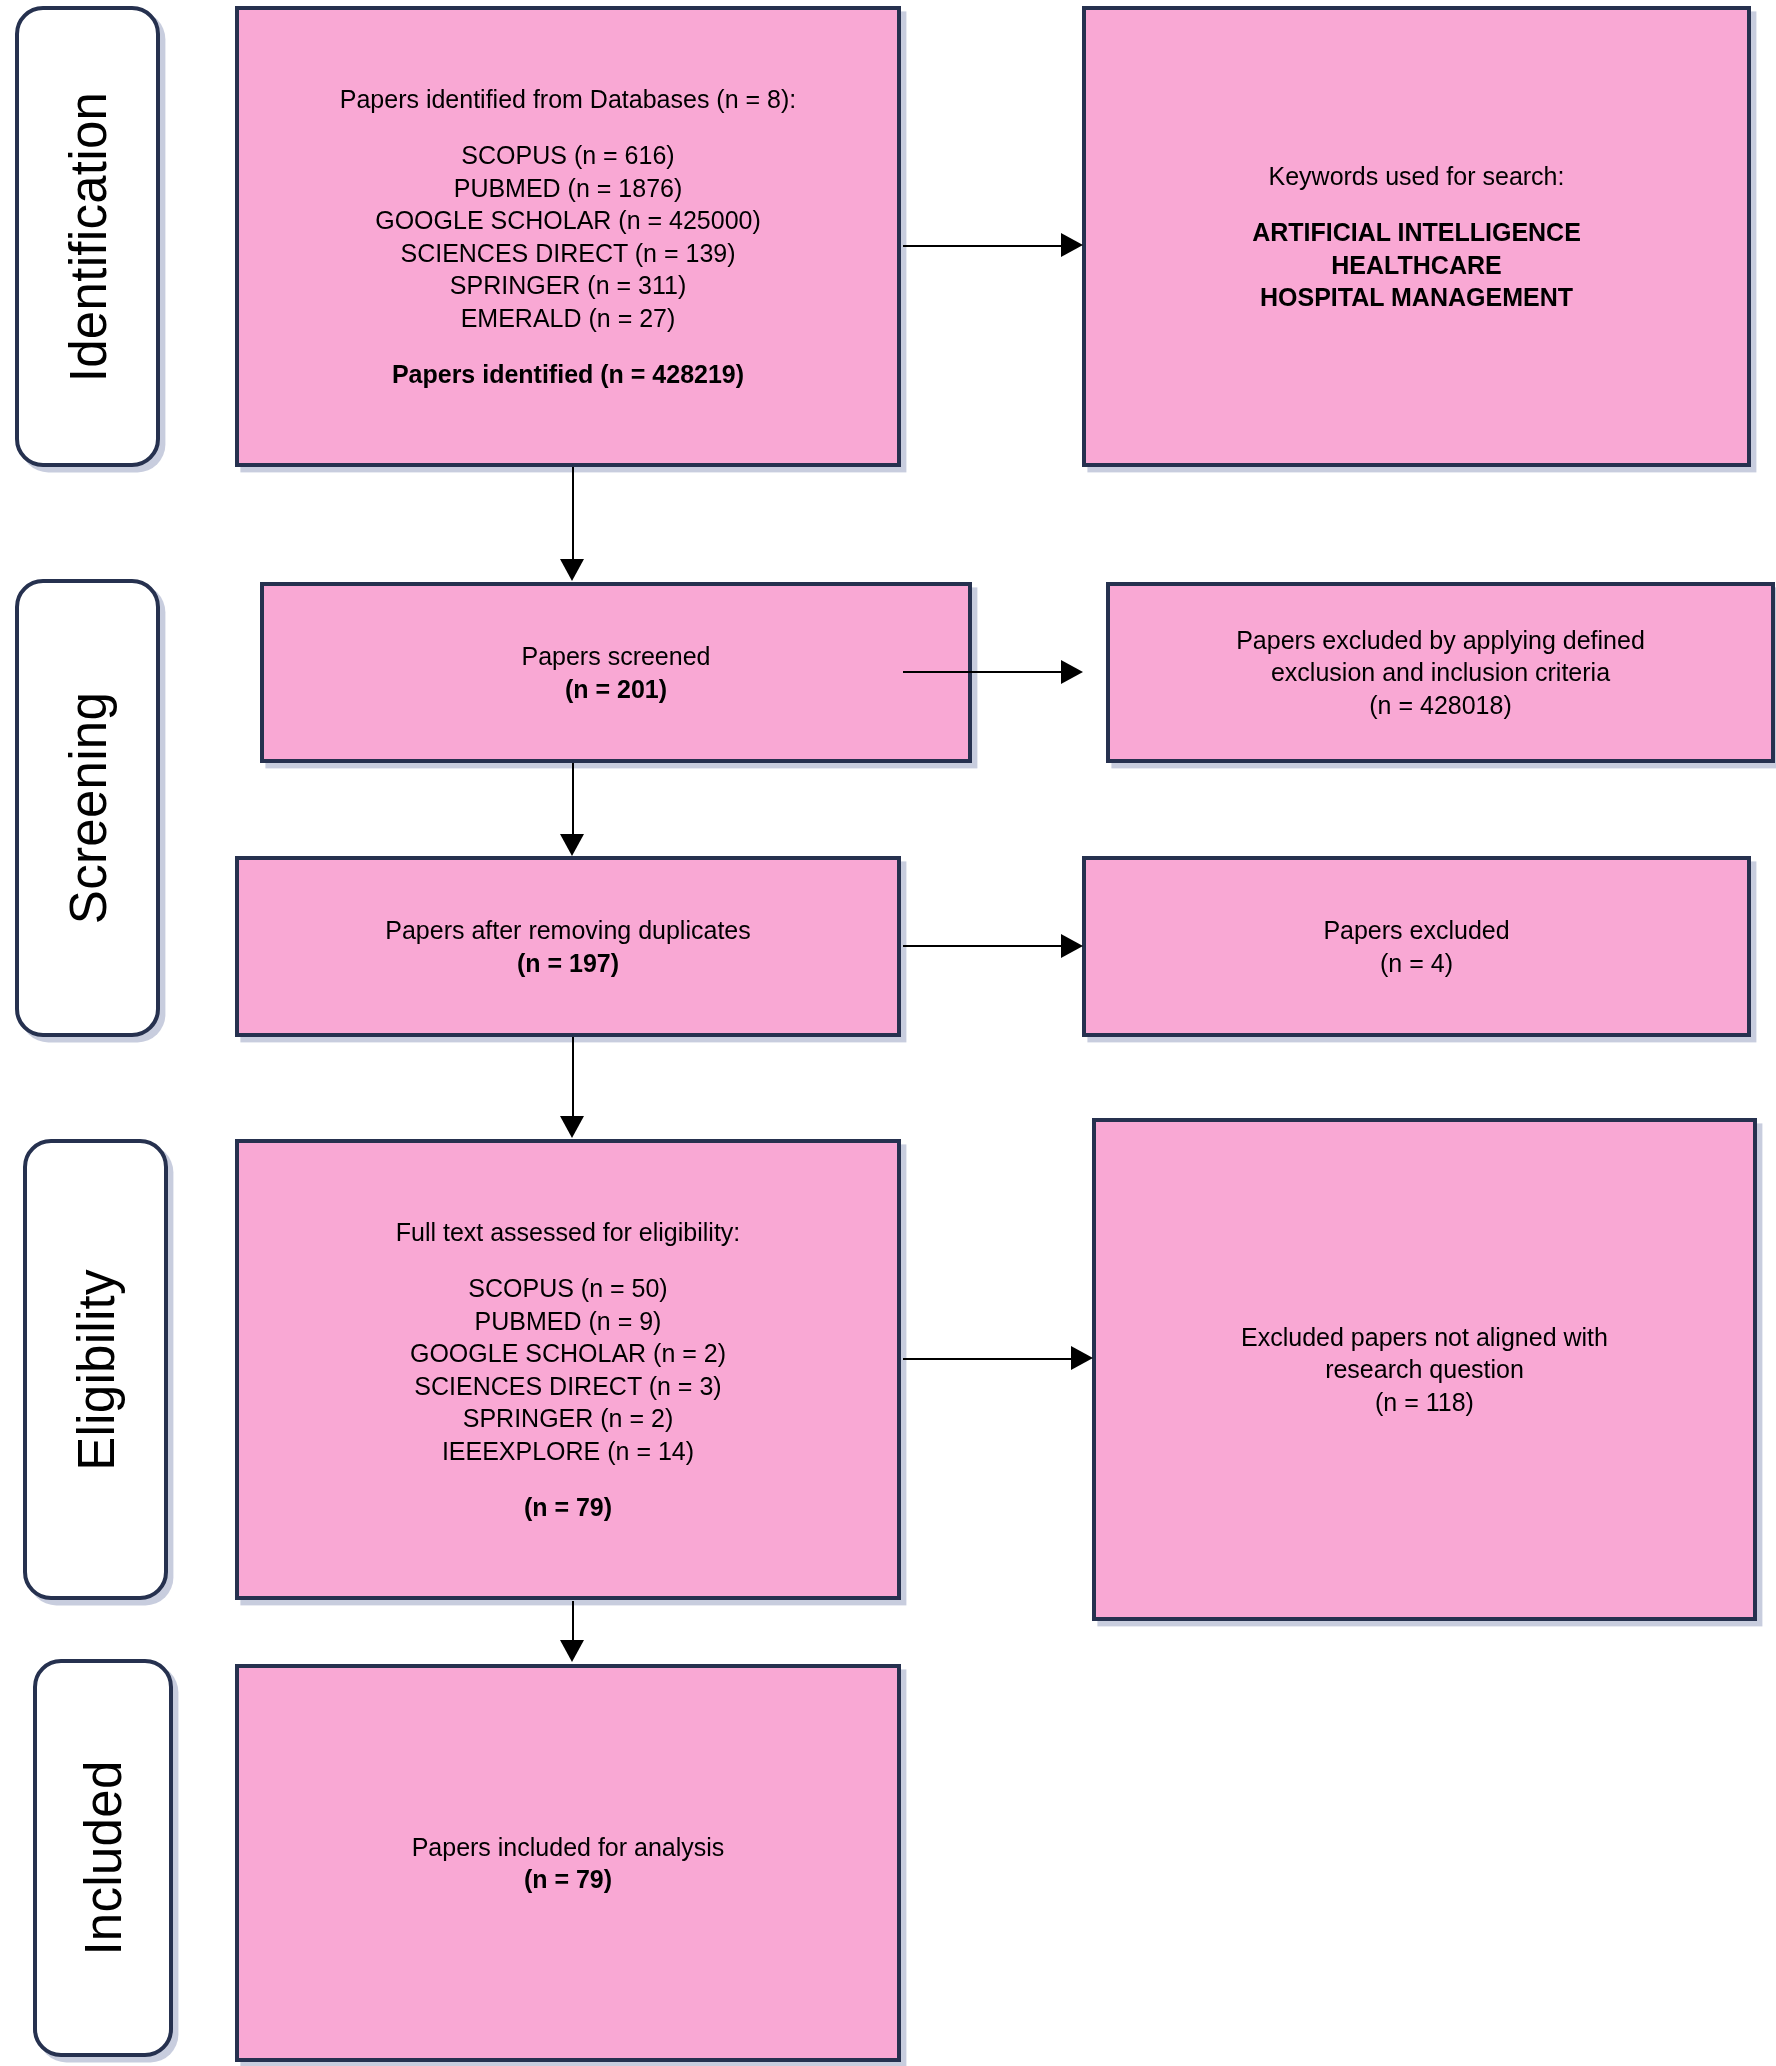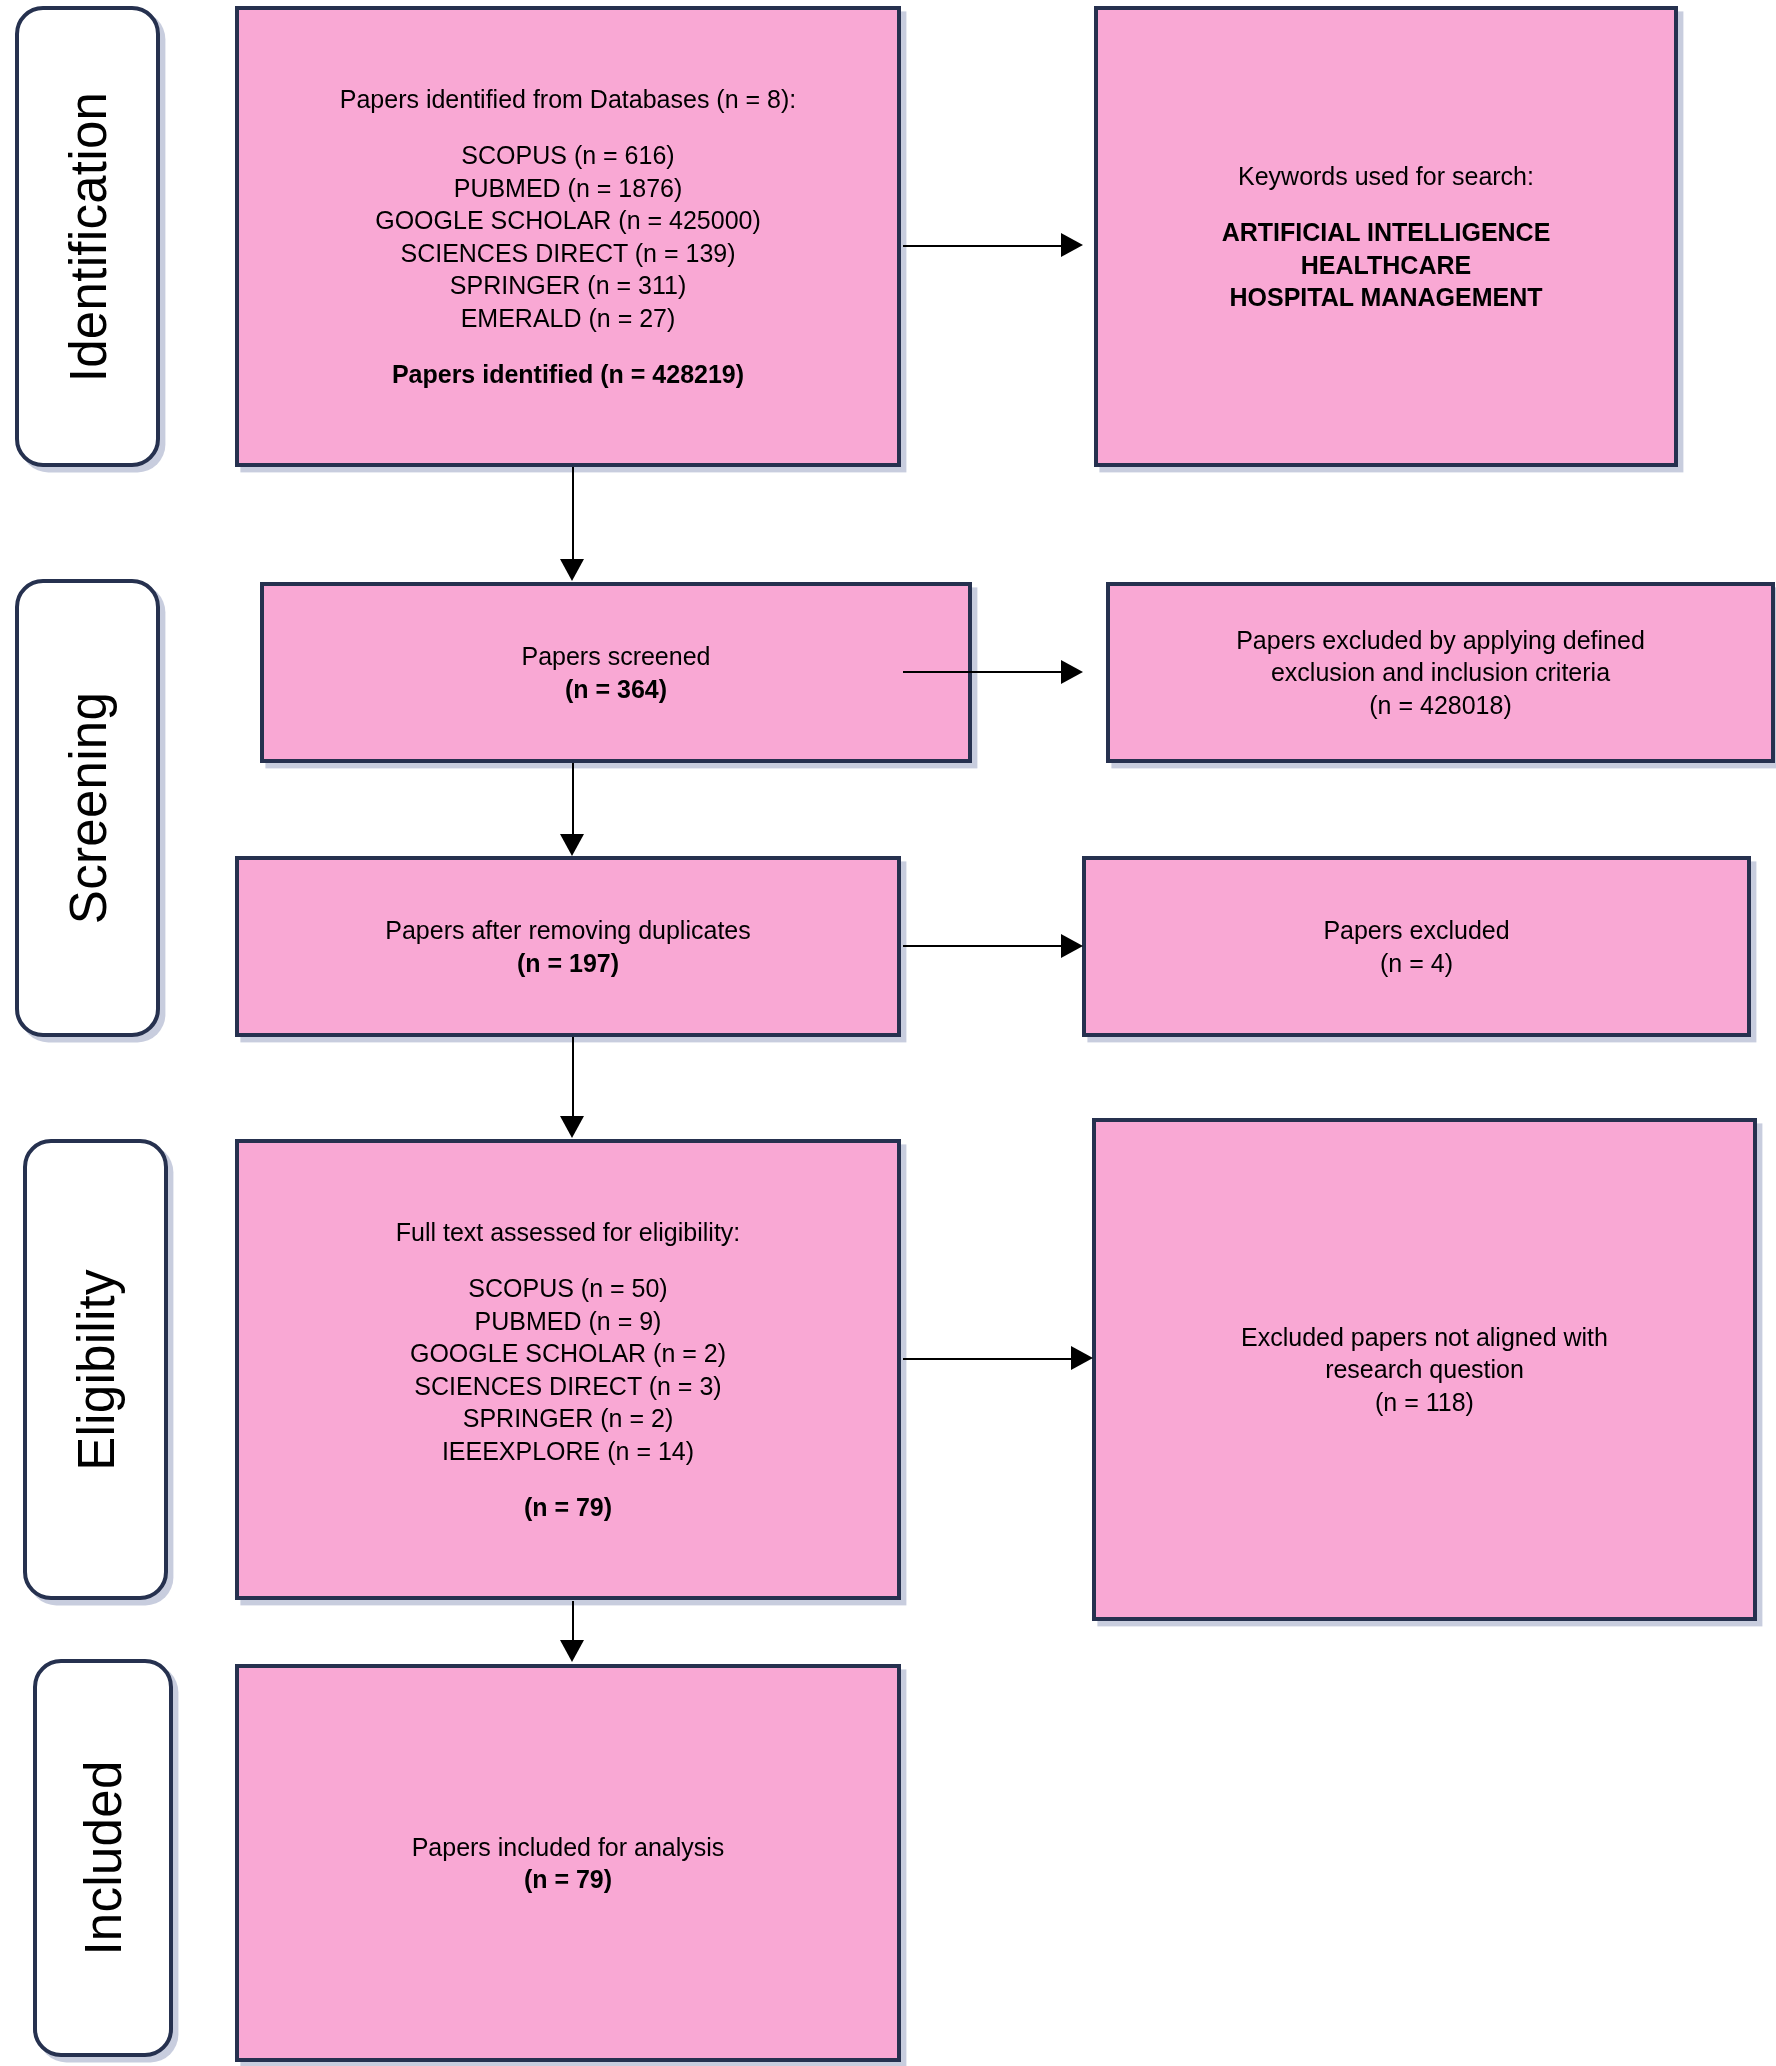--- a/index.html
+++ b/index.html
@@ -120,40 +120,40 @@
       <span class="line">PUBMED (n = 1876)</span>
       <span class="line">GOOGLE SCHOLAR (n = 425000)</span>
       <span class="line">SCIENCES DIRECT (n = 139)</span>
       <span class="line">SPRINGER (n = 311)</span>
       <span class="line">EMERALD (n = 27)</span>
       <span class="spacer"></span>
       <span class="line bold">Papers identified (n = 428219)</span>
     </div>
   </div>
 
-  <div class="box" style="left:1082px; top:6px; width:584px; height:461px;margin-left:12px;">
+  <div class="box" style="left:1082px; top:6px; width:669px; height:461px;">
     <div class="box-inner">
       <span class="line">Keywords used for search:</span>
       <span class="spacer"></span>
       <span class="line bold">ARTIFICIAL INTELLIGENCE</span>
       <span class="line bold">HEALTHCARE</span>
       <span class="line bold">HOSPITAL MANAGEMENT</span>
     </div>
   </div>
 
   <div class="h-line" style="left:903px; top:245px; width:160px;"></div>
   <div class="h-head" style="left:1061px; top:233px;"></div>
 
   <div class="v-line" style="left:572px; top:467px; height:93px;"></div>
   <div class="v-head" style="left:560px; top:559px;"></div>
 
   <div class="box" style="left:240px; top:582px; width:712px; height:181px;margin-left:20px;">
     <div class="box-inner">
       <span class="line">Papers screened</span>
-      <span class="line bold">(n = 364)</span>
+      <span class="line bold">(n = 201)</span>
     </div>
   </div>
 
   <div class="box" style="left:1106px; top:582px; width:669px; height:181px;">
     <div class="box-inner">
       <span class="line">Papers excluded by applying defined</span>
       <span class="line">exclusion and inclusion criteria</span>
       <span class="line">(n = 428018)</span>
     </div>
   </div>

